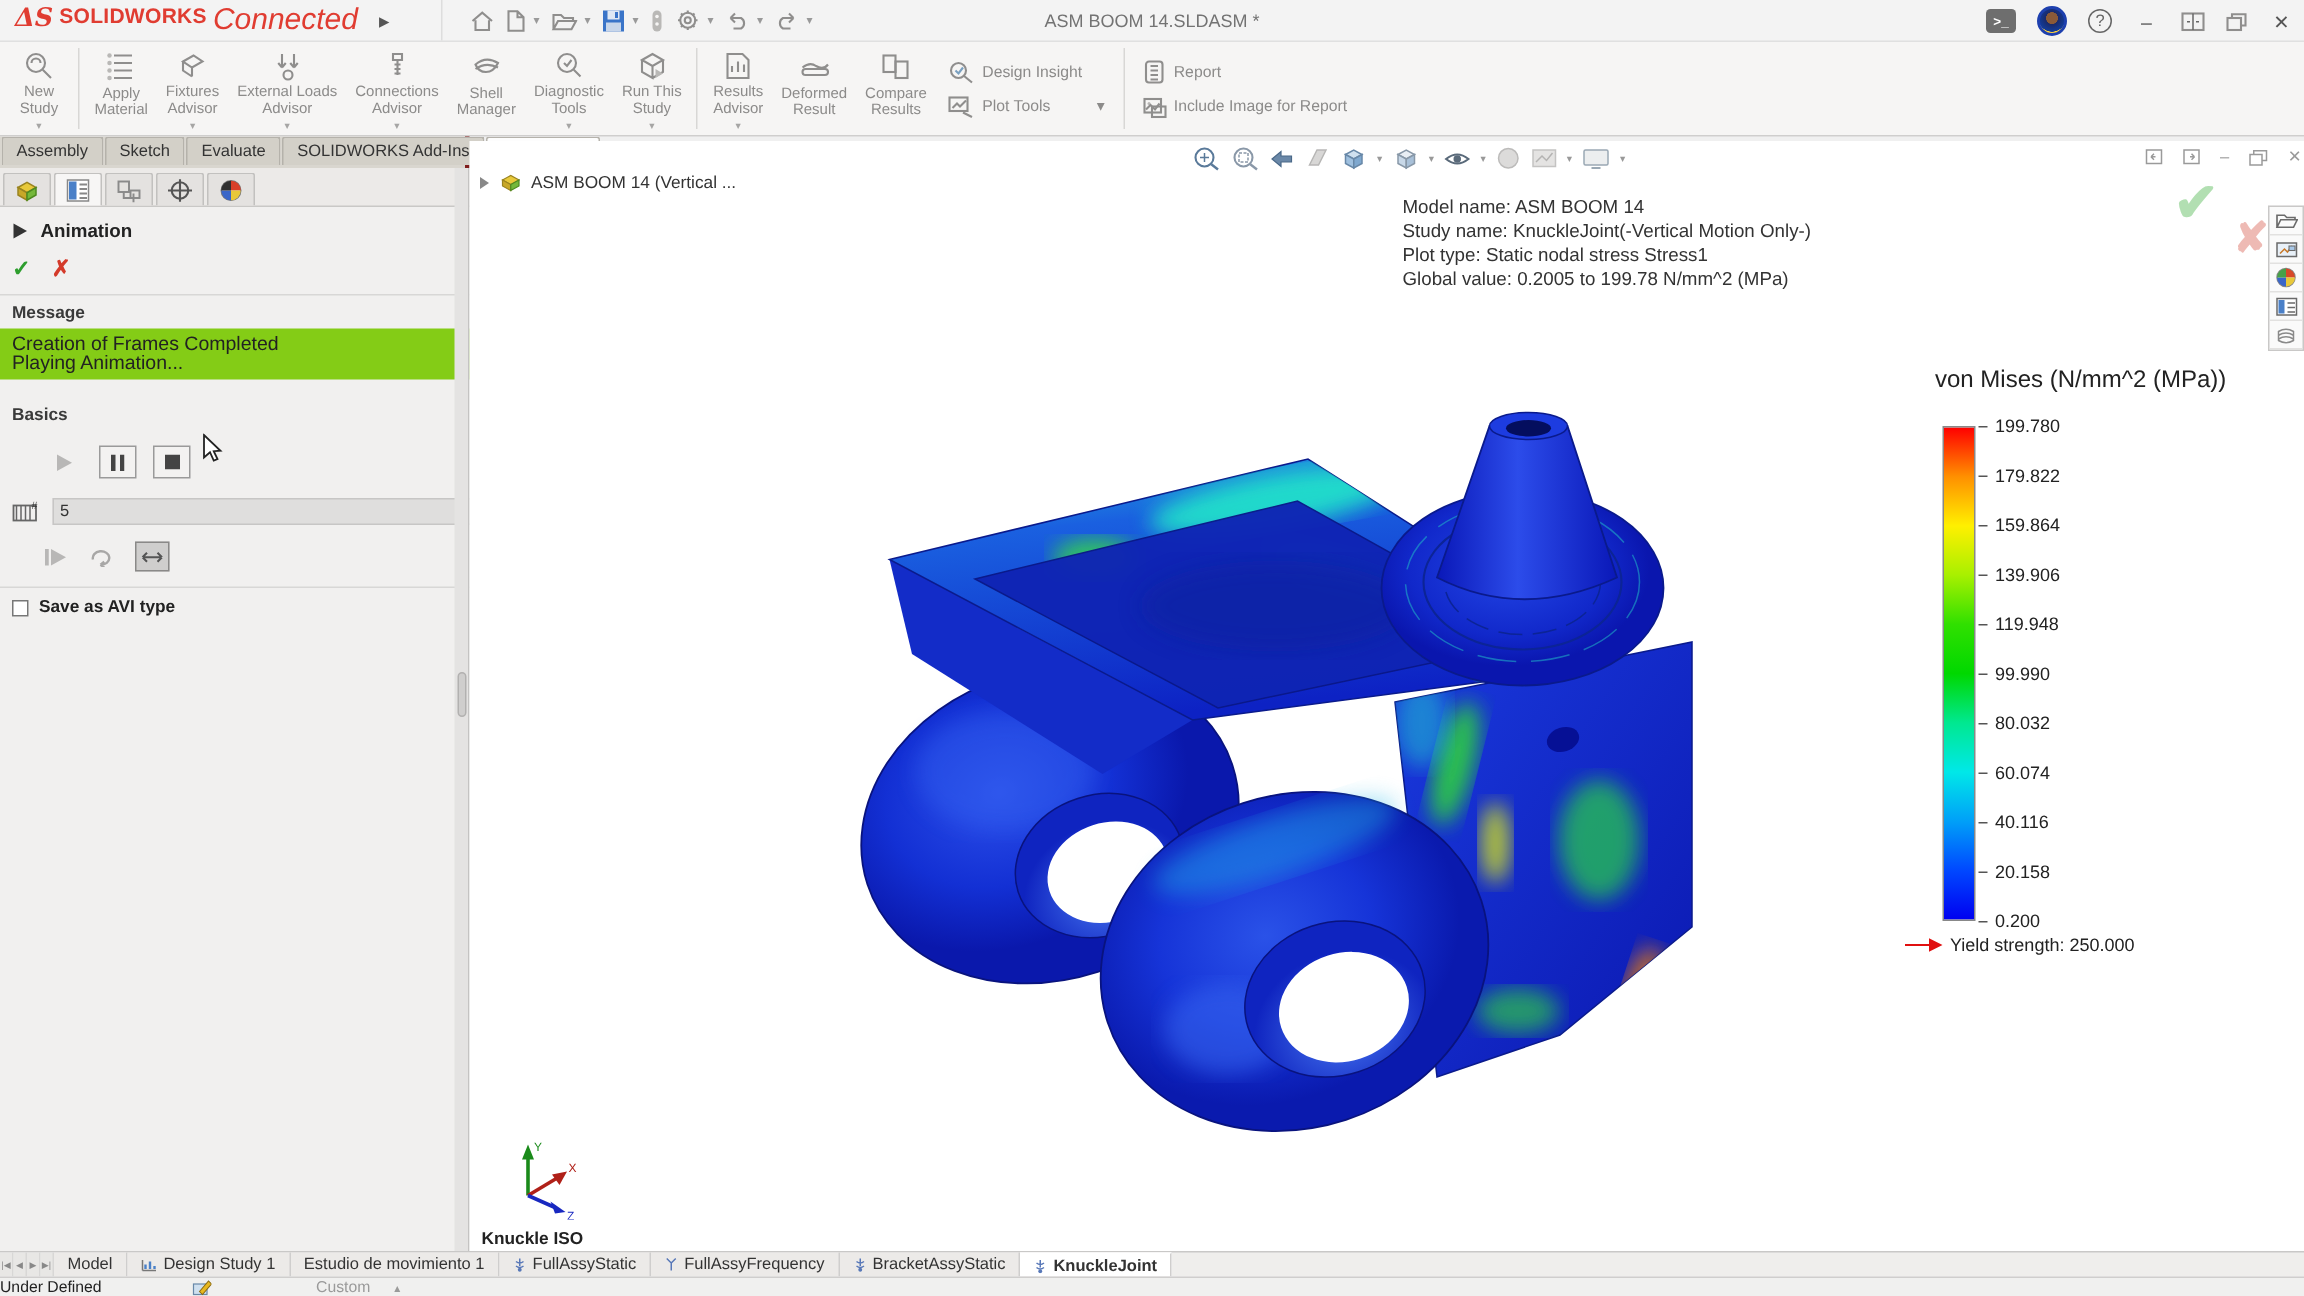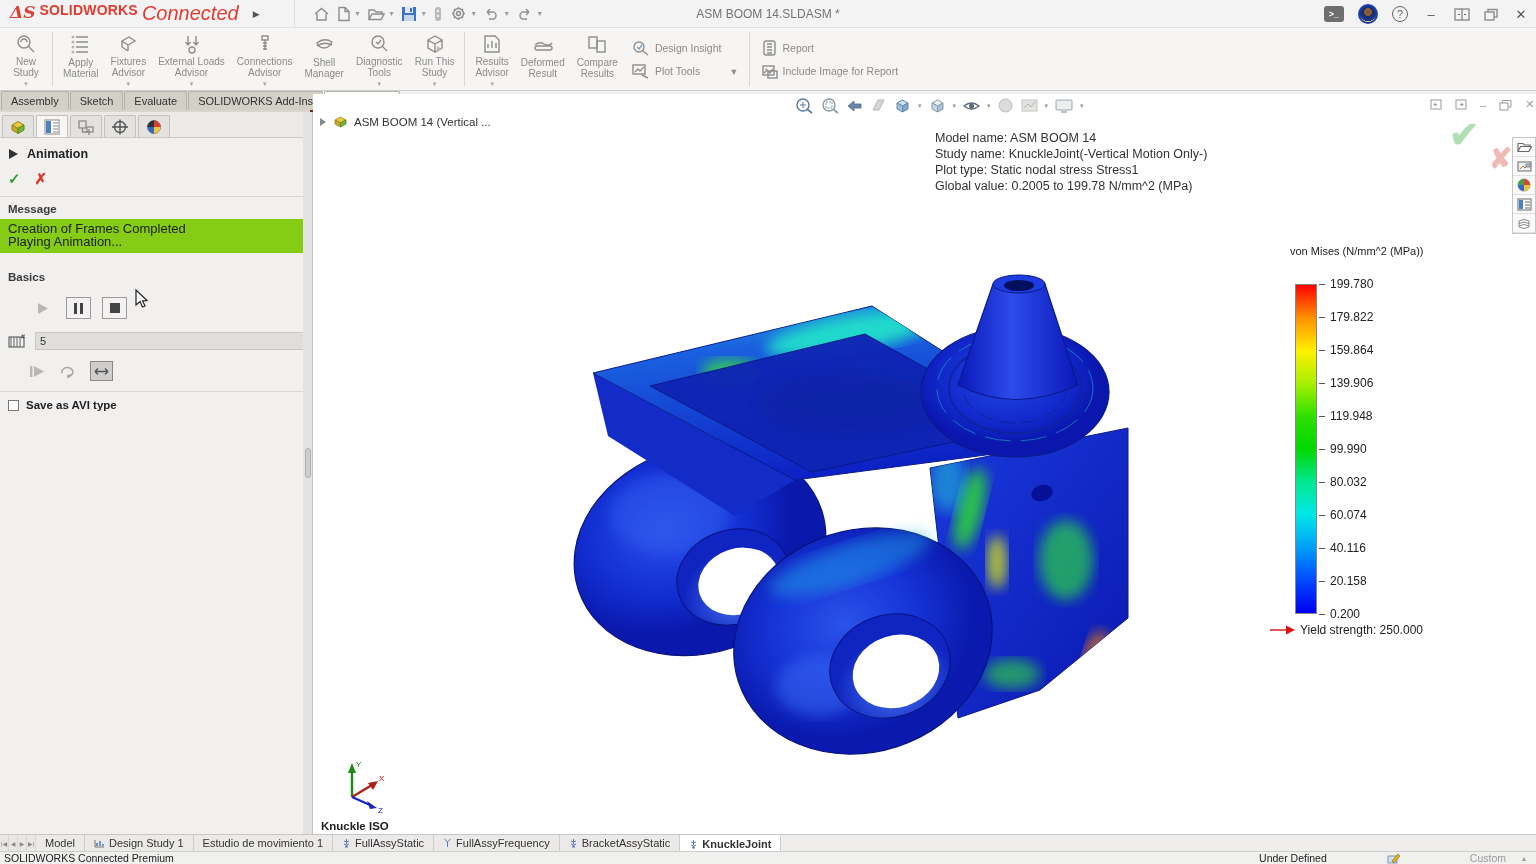--- a/index.html
+++ b/index.html
@@ -81,21 +81,21 @@
   .viewport { position:absolute; left:313px; top:94px; right:0; bottom:30px; background:#ffffff; overflow:hidden; }
   .treeline { position:absolute; left:6px; top:21px; display:flex; align-items:center; gap:6px; font-size:11.5px; color:#333; }
   .hud { position:absolute; left:482px; top:3px; display:flex; align-items:center; gap:6px; }
   .hud .hcaret { font-size:7px; color:#999; }
   .vwin { position:absolute; left:1117px; top:4px; display:flex; align-items:center; gap:13px; color:#9a9a9a; font-size:11px; }
   .confirm-check { position:absolute; left:1136px; top:20px; font-size:36px; font-weight:bold; color:#9fd89f; opacity:.8; }
   .confirm-x { position:absolute; left:1176px; top:48px; font-size:28px; font-weight:bold; color:#eaa9a2; opacity:.8; }
   .taskpane { position:absolute; right:0; top:43px; width:24px; background:#fafafa; border:1px solid #c9c8c7; }
   .tpi { height:19px; display:flex; align-items:center; justify-content:center; border-bottom:1px solid #e2e1e0; }
   .info { position:absolute; left:622px; top:36px; font-size:12.5px; color:#333; line-height:16px; }
-  .legend-title { position:absolute; left:977px; top:151px; font-size:11px; color:#222; }
+  .legend-title { position:absolute; left:977px; top:151px; font-size:16px; color:#222; }
   .legend-bar { position:absolute; left:982px; top:190px; width:22px; height:330px; border:1px solid #888;
      background:linear-gradient(to bottom,#ff0000 0%,#ff9000 10%,#fff000 20%,#a8f000 30%,#30e000 40%,#00d800 50%,#00e890 60%,#00e8e8 70%,#00a0f8 80%,#0048ff 90%,#0000f0 100%); }
   .legend-vals { position:absolute; left:1006px; top:183px; height:344px; display:flex; flex-direction:column; justify-content:space-between; }
   .legend-vals span { font-size:12px; color:#222; height:14px; display:flex; align-items:center; }
   .legend-vals .tick { display:inline-block; width:6px; height:1px; background:#555; margin-right:5px; }
   .yield { position:absolute; left:957px; top:529px; display:flex; align-items:center; gap:4px; font-size:12px; color:#222; }
   .viewlabel { position:absolute; left:8px; top:726px; font-weight:bold; font-size:11.5px; color:#222; }
   .modelsvg { position:absolute; left:237px; top:170px; }
   .triadsvg { position:absolute; left:25px; top:663px; }
 
@@ -837,21 +837,20 @@
     <div class="btab active">
       <svg width="9" height="10">
           <path d="M4.5 1 v5 M2 3 q2.5 2 5 0 M2 6 q2.5 2 5 0" stroke="#5878b8" fill="none"></path>
           <circle cx="4.5" cy="8.5" r="1.3" fill="#5878b8"></circle>
         </svg>
       <span>KnuckleJoint</span>
     </div>
   </div>
 
   <div class="statusbar">
-    <span class="sb-left">SOLIDWORKS Connected Premium</span>
     <span class="sb-state">Under Defined</span>
     <svg width="13" height="11" style="margin-right:70px">
         <rect x="1" y="3" width="9" height="7" fill="#cfe0ef" stroke="#6888a8" stroke-width=".8"></rect>
         <path d="M5 8 L11 1 L13 3 L7 10 Z" fill="#e8b820" stroke="#8a6a10" stroke-width=".7"></path>
       </svg>
     <span class="sb-custom">Custom</span>
     <span class="sb-caret">▴</span>
   </div>
 
 </div>

